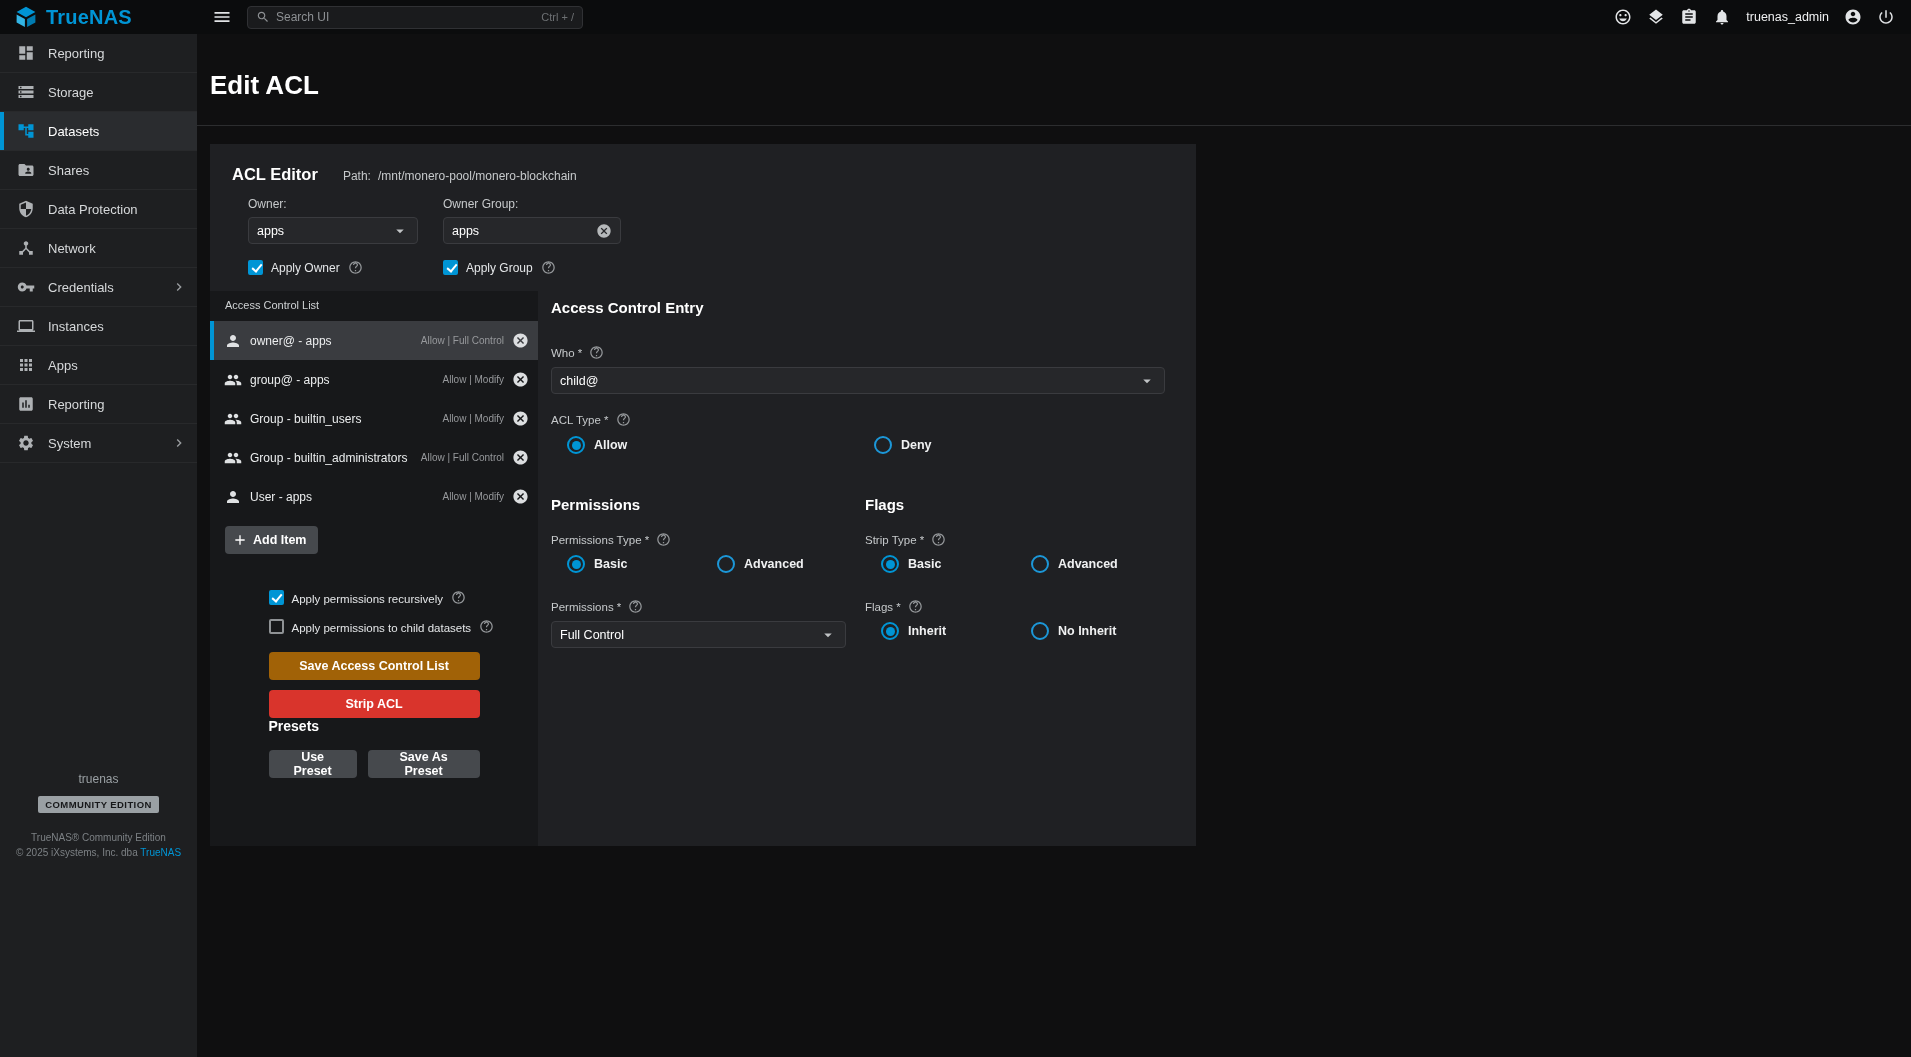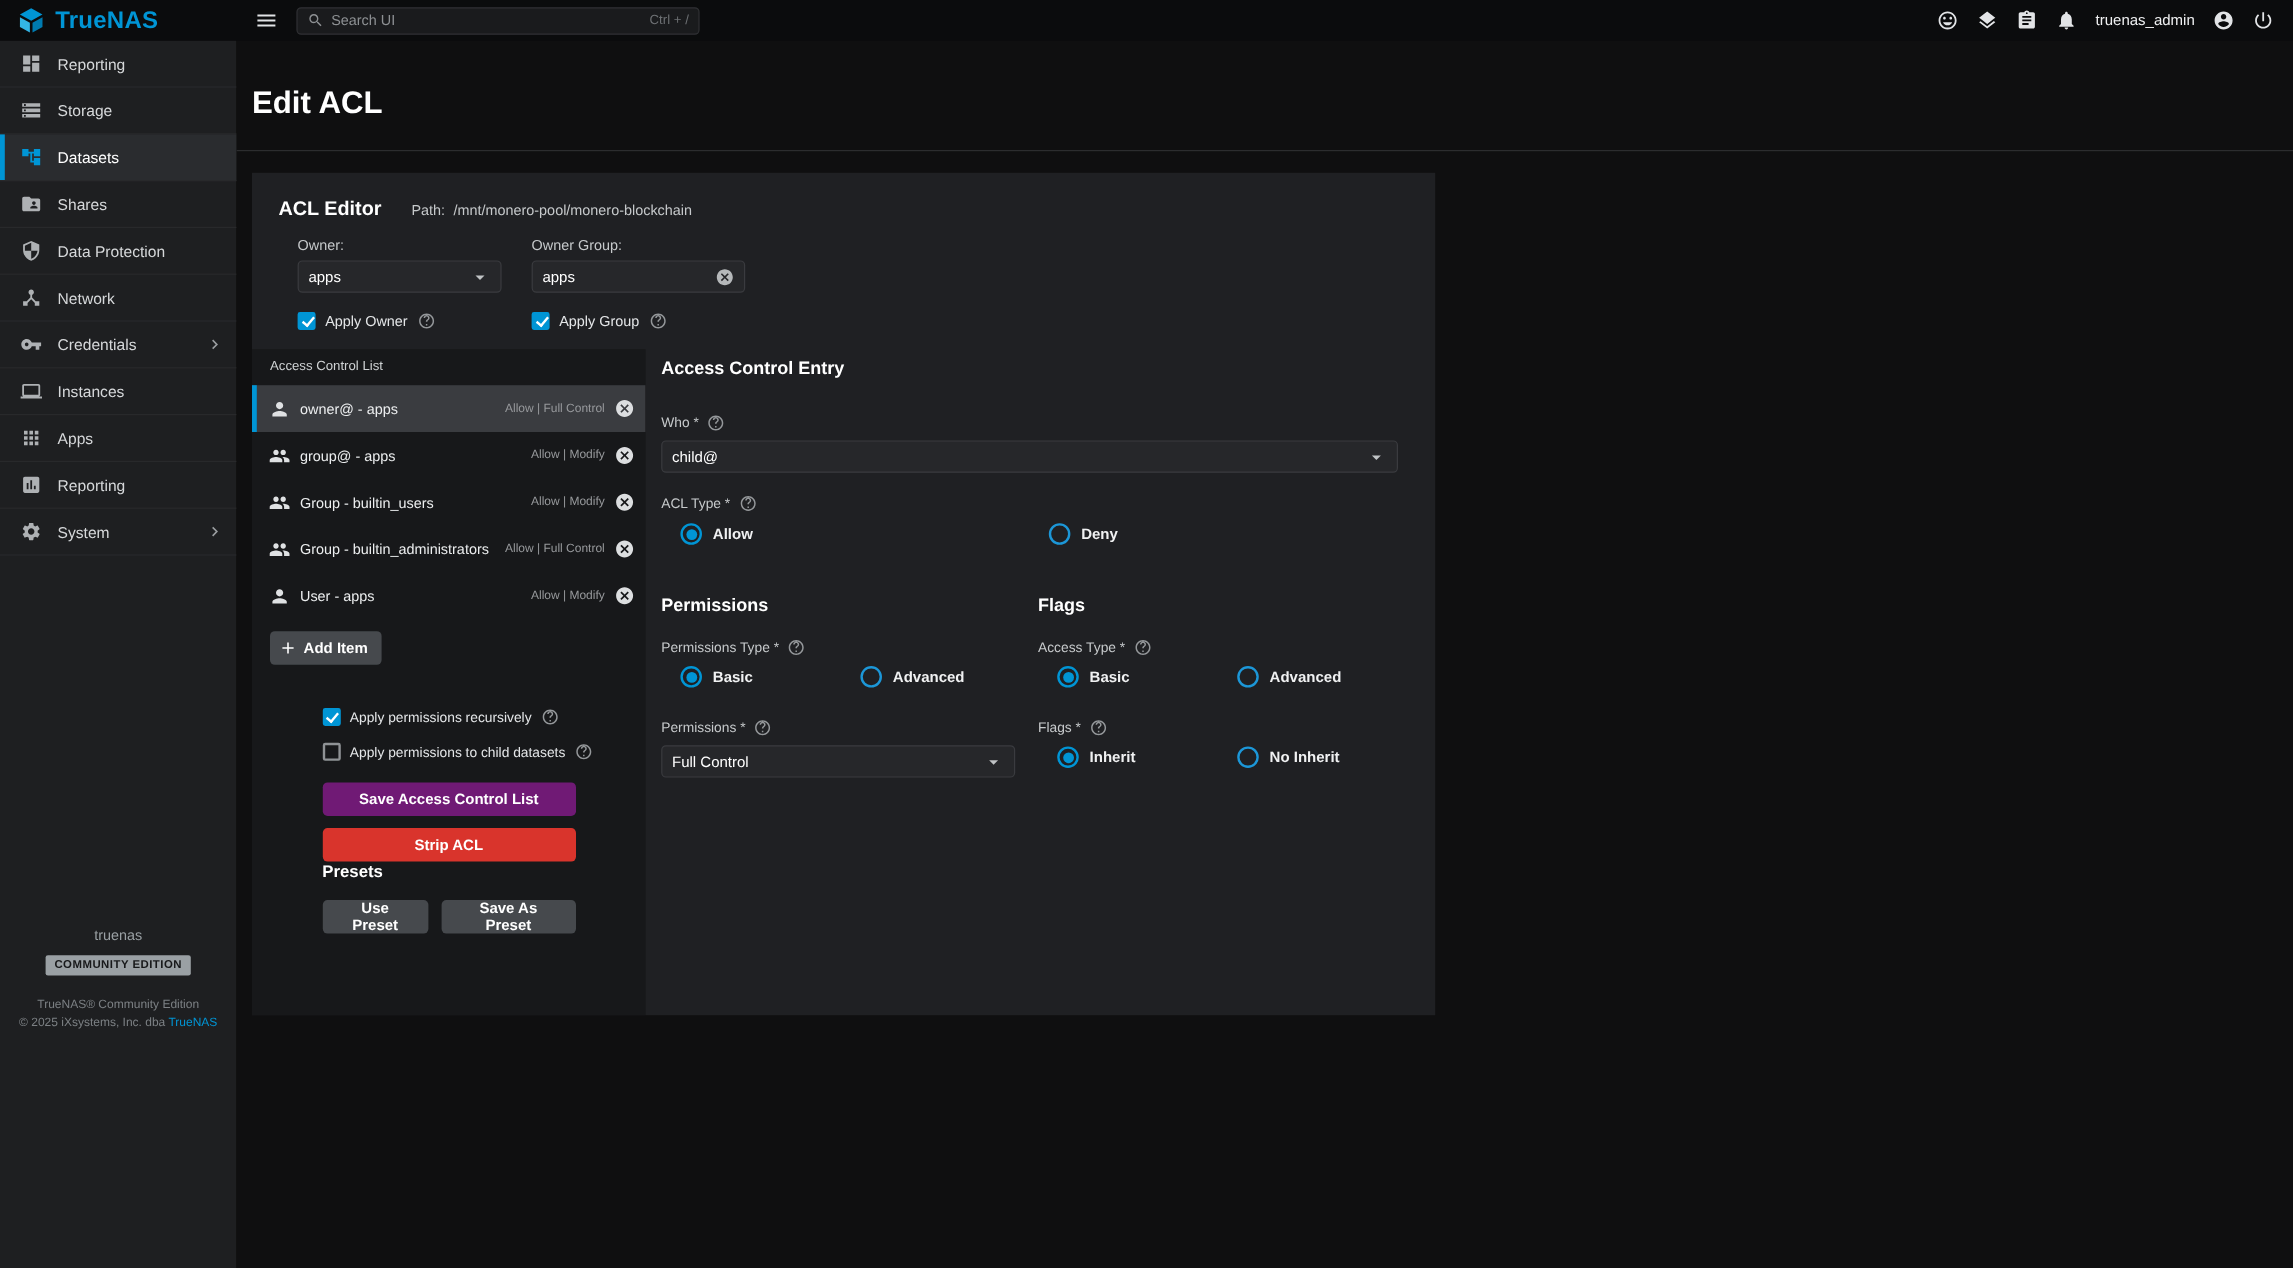--- a/index.html
+++ b/index.html
@@ -87,21 +87,21 @@
   .acl-item.selected::before { content:""; position:absolute; left:0; top:0; bottom:0; width:4px; background:#0095d5; }
   .acl-ico { width:18px; height:18px; color:#dfe1e3; display:inline-flex; flex:0 0 18px; }
   .acl-ico svg { width:100%; height:100%; }
   .acl-who { font-size:12px; color:#eceeef; white-space:nowrap; }
   .acl-perm { margin-left:auto; font-size:10px; color:#97999c; white-space:nowrap; padding-left:4px; }
   .acl-x { width:17px; height:17px; color:#dcdee0; display:inline-flex; flex:0 0 17px; cursor:pointer; }
   .acl-x svg { width:100%; height:100%; }
 
   .btn { border:none; border-radius:4px; font-family:inherit; font-weight:700; font-size:12.5px; color:#fff; cursor:pointer; display:inline-flex; align-items:center; justify-content:center; height:28px;text-align:center; }
   .btn.gray { background:#46494d; }
-  .btn.blue { background:#701a75; }
+  .btn.blue { background:#a16207; }
   .btn.red { background:#d9342c; }
   .add-item { margin:10px 0 0 15px; gap:5px; padding:0 12px 0 7px; align-self:flex-start; }
   .btn-ico { width:16px; height:16px; display:inline-flex; }
   .btn-ico svg { width:100%; height:100%; }
 
   .panel-stack { width:211px; margin:36px auto 0; display:flex; flex-direction:column; }
   .panel-stack .cbrow { margin-top:0; }
   .panel-stack .cbrow .cb-label { font-size:11.5px; }
   .cbrow.rec { margin-bottom:14px; }
   .cbrow.child { margin-bottom:18px; }
@@ -576,21 +576,21 @@
                   <span class="caret" data-icon="caret">
                       <svg viewBox="0 0 24 24" fill="currentColor">
                         <path d="M7 10l5 5 5-5z"></path>
                       </svg>
                     </span>
                 </div>
               </div>
               <div class="pf-col">
                 <h3 class="section-title">Flags</h3>
                 <div class="f-label-row">
-                  <span class="f-label">Access Type *</span>
+                  <span class="f-label">Strip Type *</span>
                   <span class="help" data-icon="help">
                       <svg viewBox="0 0 24 24" fill="currentColor">
                         <path d="M12 2C6.48 2 2 6.48 2 12s4.48 10 10 10 10-4.48 10-10S17.52 2 12 2zm0 18c-4.41 0-8-3.59-8-8s3.59-8 8-8 8 3.59 8 8-3.59 8-8 8zm-1-4h2v2h-2zm1-12c-2.21 0-4 1.79-4 4h2c0-1.1.9-2 2-2s2 .9 2 2c0 2-3 1.75-3 5h2c0-2.25 3-2.5 3-5 0-2.21-1.79-4-4-4z"></path>
                       </svg>
                     </span>
                 </div>
                 <div class="radio-group">
                     <div class="radio-item selected">
                       <span class="radio-ring">
                         <span class="radio-dot"></span>

